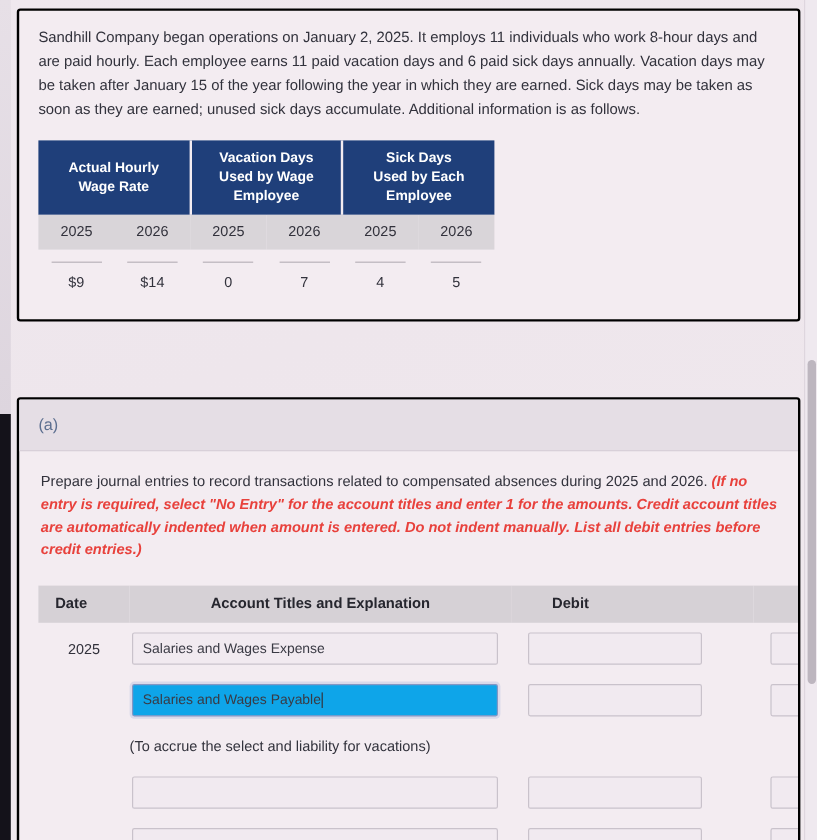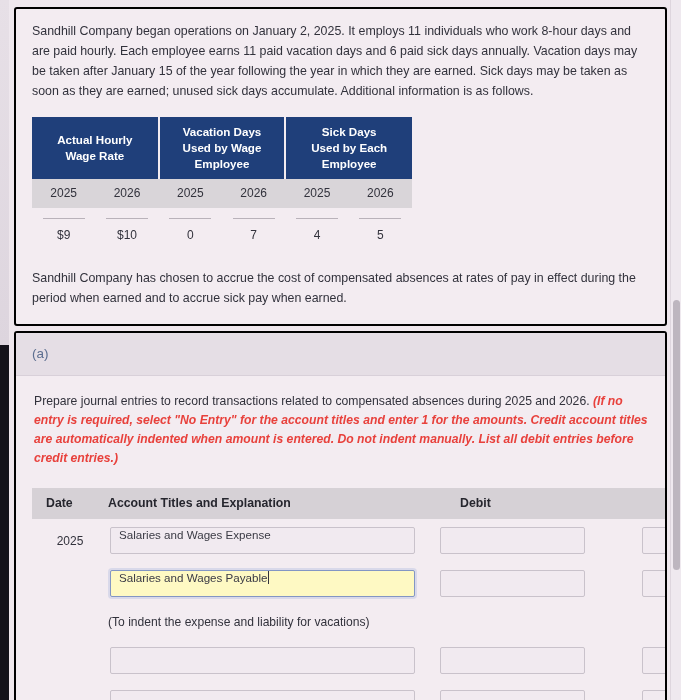--- a/index.html
+++ b/index.html
@@ -160,21 +160,21 @@
   .je thead th {
     background: #d6d1d6;
     font-size: 12.3px;
     font-weight: bold;
     color: #26262e;
     padding: 8px 0 9px 0;
     text-align: left;
     margin-top: 41px;
   }
   .je thead th.c-date { width: 62px; padding-left: 14px; }
-  .je thead th.c-acct { width: 318px; }
+  .je thead th.c-acct { width: 318px; text-align: center; }
   .je thead th.c-debit { width: 168px; padding-left: 34px;}
   .je thead th.c-credit { width: 100px; text-align: center; padding-left: 40px;}
 
   .je td { padding: 0; vertical-align: middle; }
   .je tr.entry { height: 43px; }
   .cell-date {
     font-size: 12px;
     color: #32323c;
     text-align: center;
     padding-right: 6px;
@@ -183,29 +183,30 @@
     box-sizing: border-box;
     height: 27px;
     border: 1px solid #c9c2cb;
     border-radius: 2px;
     background: #f1eaf0;
     font-family: "Liberation Sans", sans-serif;
     font-size: 11.6px;
     color: #3a3a44;
     padding: 0 8px;
     display: flex;
+    align-items: center;
     white-space: nowrap;
     overflow: hidden;
   }
   .inp-acct { width: 305px; margin-left: 2px; }
   .inp-amt  { width: 145px; margin-left: 14px; }
   .inp-amt2 { width: 120px; margin-left: 14px; }
   .inp.focused {
     border: 1px solid #8396c4;
-    background: #fef9c3;
+    background: #0ea5e9;
     box-shadow: 0 0 0 2px rgba(150,168,214,0.28);
   }
   .caret {
     display: inline-block;
     width: 1px;
     height: 13px;
     background: #33333c;
     margin-left: 1px;
   }
   .memo {
@@ -239,30 +240,29 @@
         <tr>
           <td class="yr">2025</td>
           <td class="yr">2026</td>
           <td class="yr">2025</td>
           <td class="yr">2026</td>
           <td class="yr">2025</td>
           <td class="yr">2026</td>
         </tr>
         <tr>
           <td class="val"><span>$9</span></td>
-          <td class="val"><span>$10</span></td>
+          <td class="val"><span>$14</span></td>
           <td class="val"><span>0</span></td>
           <td class="val"><span>7</span></td>
           <td class="val"><span>4</span></td>
           <td class="val"><span>5</span></td>
         </tr>
       </tbody>
     </table>
 
-    <p class="para para-2">Sandhill Company has chosen to accrue the cost of compensated absences at rates of pay in effect during the period when earned and to accrue sick pay when earned.</p>
   </div>
 
   <div class="card card-part">
 
     <div class="part-head">(a)</div>
 
     <div class="part-body">
 
       <p class="instr"><span>Prepare journal entries to record transactions related to compensated absences during 2025 and 2026. </span><i>(If no entry is required, select "No Entry" for the account titles and enter 1 for the amounts. Credit account titles are automatically indented when amount is entered. Do not indent manually. List all debit entries before credit entries.)</i></p>
 
@@ -311,21 +311,21 @@
             </td>
             <td>
               <div class="inp inp-amt2">
                   <span></span>
                 </div>
             </td>
           </tr>
 
           <tr class="memo-row">
             <td></td>
-            <td class="memo">(To indent the expense and liability for vacations)</td>
+            <td class="memo">(To accrue the select and liability for vacations)</td>
             <td></td>
             <td></td>
           </tr>
 
           <tr class="entry">
             <td class="cell-date"></td>
             <td>
               <div class="inp inp-acct">
                   <span></span>
                 </div>

